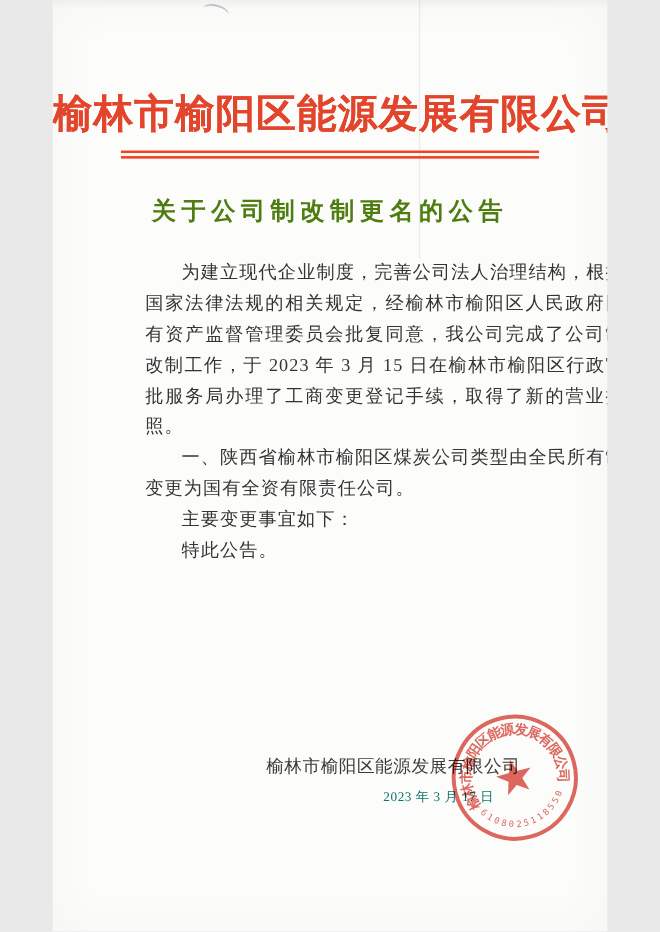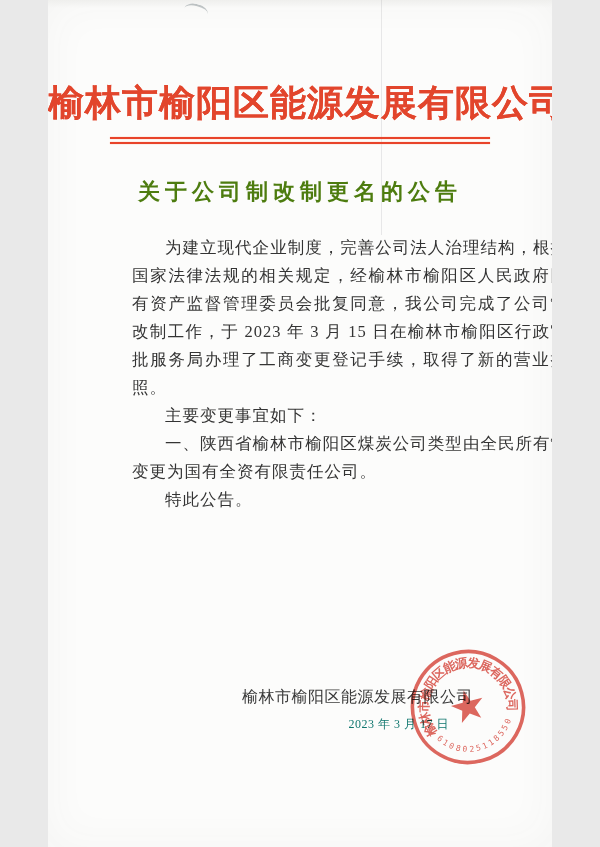--- a/index.html
+++ b/index.html
@@ -63,22 +63,22 @@
 
   <div class="rule">
     <div class="bar"></div>
     <div class="bar"></div>
   </div>
 
   <div class="notice-title">关于公司制改制更名的公告</div>
 
   <div class="body-text">
     <p>为建立现代企业制度，完善公司法人治理结构，根据国家法律法规的相关规定，经榆林市榆阳区人民政府国有资产监督管理委员会批复同意，我公司完成了公司制改制工作，于 2023 年 3 月 15 日在榆林市榆阳区行政审批服务局办理了工商变更登记手续，取得了新的营业执照。</p>
+    <p>一、陕西省榆林市榆阳区煤炭公司类型由全民所有制变更为国有全资有限责任公司。</p>
     <p>主要变更事宜如下：</p>
-    <p>一、陕西省榆林市榆阳区煤炭公司类型由全民所有制变更为国有全资有限责任公司。</p>
     <p>特此公告。</p>
   </div>
 
   <div class="signature-company">榆林市榆阳区能源发展有限公司</div>
   <div class="signature-date">2023 年 3 月 17 日</div>
 
   <svg class="seal" viewBox="-76 -76 152 152" xmlns="http://www.w3.org/2000/svg">
     <defs>
       <path id="sealTopArc" d="M -36.25,16.9 A 40 40 0 1 1 36.25,16.9"></path>
       <path id="sealBottomArc" d="M -39.7,21.1 A 45 45 0 0 0 39.7,21.1"></path>

